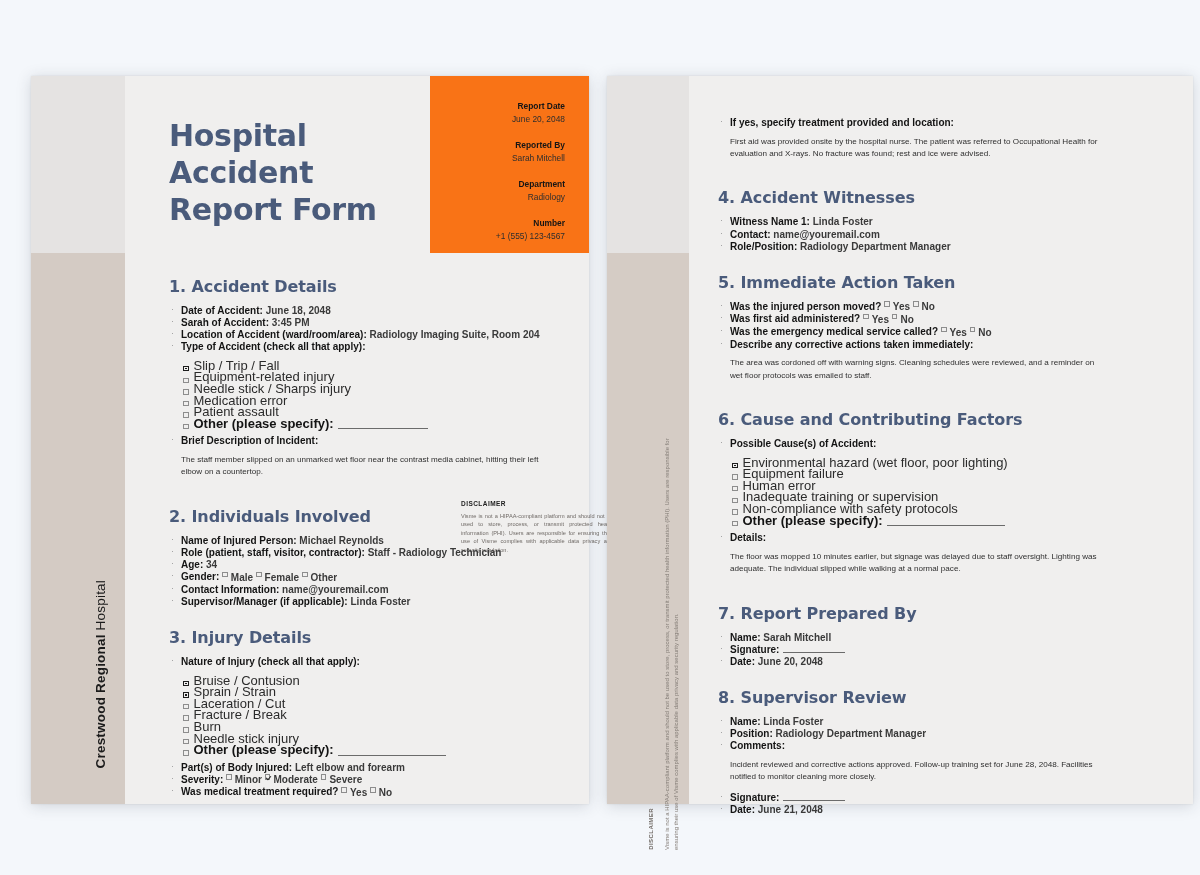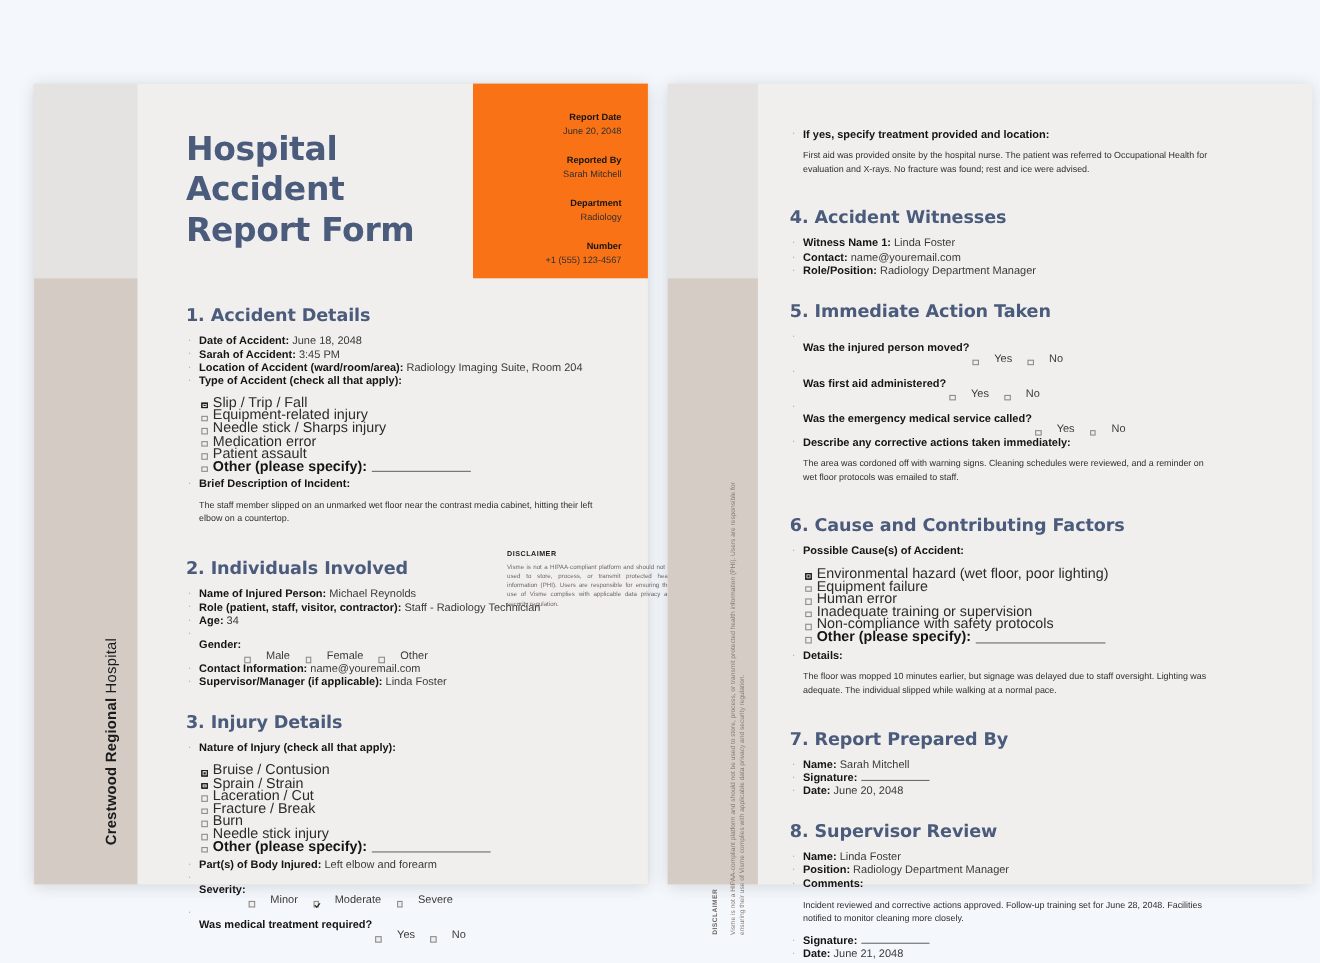--- a/index.html
+++ b/index.html
@@ -96,21 +96,21 @@
     line-height: 11.6px;
     color: #2b2b2b;
     margin-bottom: 0.5px;
   }
   ul.blist > li::before {
     content: "·";
     position: absolute; left: 2px; top: -1px;
     color: #9a9a9a; font-size: 9px;
   }
   .lbl { font-weight: 700; color: #141414; }
-  .val { font-weight: 400; color: #3a3a3a; margin-top: 20px; }
+  .val { font-weight: 700; color: #3a3a3a; }
 
   .para {
     font-size: 8.1px;
     line-height: 12.4px;
     color: #2f2f2f;
     margin: 7px 0 8px 12px;
     max-width: 372px;
   }
 
   
@@ -145,21 +145,21 @@
     border-bottom: 1px solid #6b6b6b;
     margin-left: 4px;
     height: 7px;
   }
   .rule.w90 { width: 90px; }
   .rule.w108 { width: 108px; }
   .rule.w118 { width: 118px; }
   .rule.w62 { width: 62px; }
 
   
-  .inl { display: inline-flex; align-items: flex-end; vertical-align: middle; gap: 11px; }
+  .inl { display: inline-flex; align-items: flex-start; vertical-align: middle; }
   .inl .cb { margin-left: 3px; margin-right: 3px; }
 
   
   #disclaimer-box { position: absolute; left: 292px; top: 140px; width: 152px; }
   #disc-title { font-size: 6.5px; font-weight: 700; letter-spacing: .45px; color: #1e1e1e; margin-bottom: 5px; }
   #disc-body { font-size: 5.6px; line-height: 8.4px; color: #6f6a66; text-align: justify; }
 </style>
 </head>
 <body>
 

